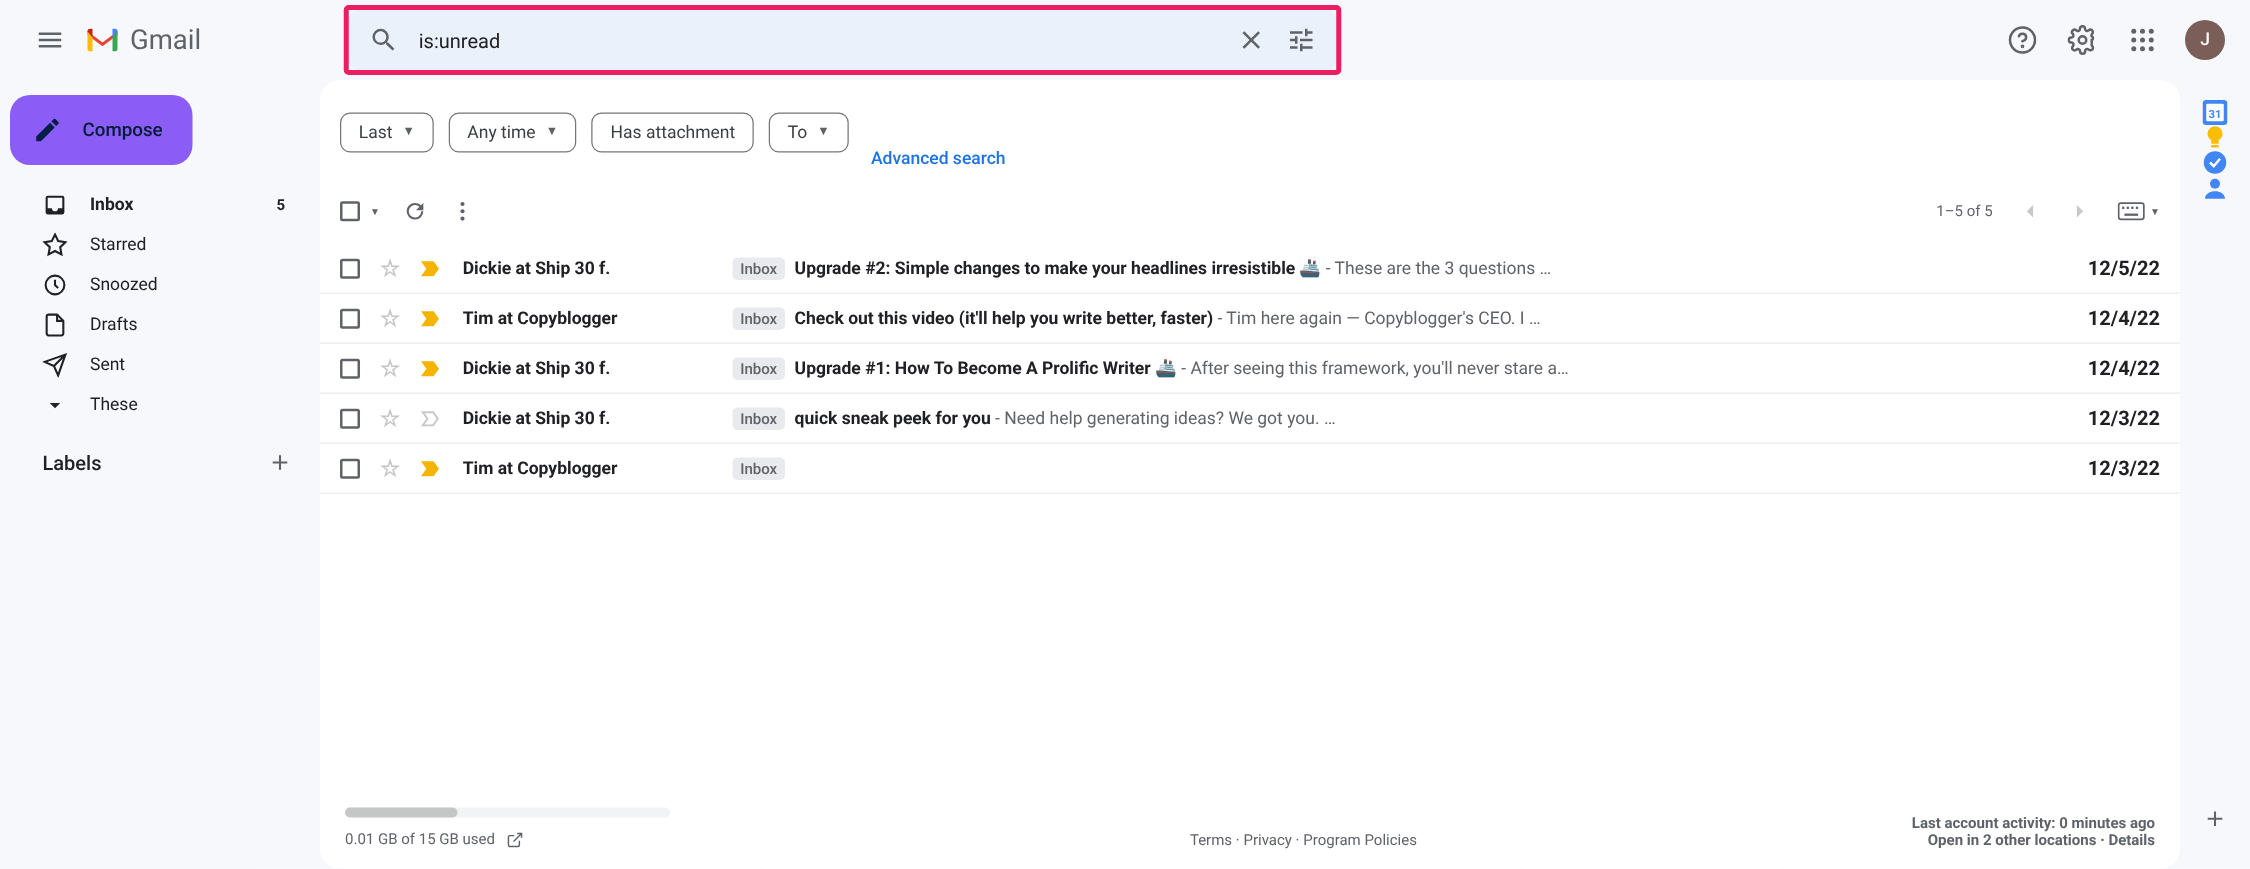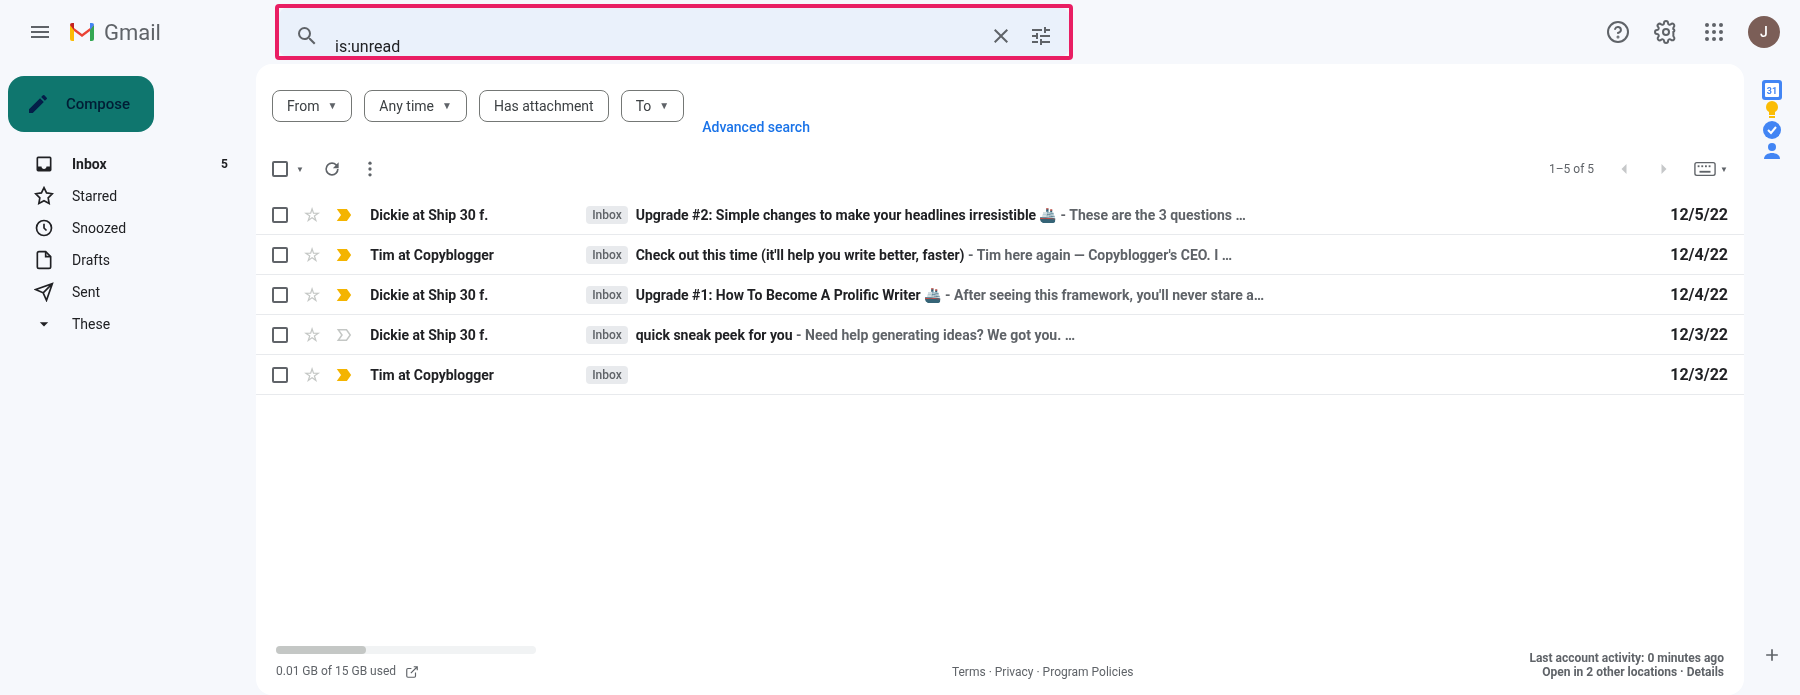--- a/index.html
+++ b/index.html
@@ -7,31 +7,31 @@
 .app { display: flex; flex-direction: column; height: 695px; width: 1800px; }
 
 
 .header { display: flex; align-items: center; height: 64px; padding: 8px; gap: 23px; }
 .header-left { display: flex; align-items: center; min-width: 248px; padding-left: 8px; }
 .menu-btn { width: 48px; height: 48px; border-radius: 50%; display: flex; align-items: center; justify-content: center; cursor: pointer; }
 .logo { display: flex; align-items: center; gap: 8px; margin-left: 4px; }
 .logo-text { font-size: 22px; color: #5f6368; font-weight: 400; }
 .search-wrap { flex: 1; max-width: 790px; position: relative; }
 .search-highlight { position: absolute; inset: -4px; border: 4px solid #e91e63; border-radius: 4px; pointer-events: none; }
-.search-bar { display: flex; align-items: flex-end; background: #eaf1fb; border-radius: 8px; height: 48px; padding: 0 8px; }
+.search-bar { display: flex; align-items: center; background: #eaf1fb; border-radius: 8px; height: 48px; padding: 0 8px; }
 .search-icon-btn { width: 40px; height: 40px; display: flex; align-items: center; justify-content: center; border-radius: 50%; cursor: pointer; }
 .search-input { flex: 1; border: none; background: transparent; font-size: 16px; outline: none; padding: 0 8px; color: #202124; }
 .header-right { display: flex; align-items: center; gap: 8px; margin-left: auto; padding-right: 12px; }
 .hdr-icon-btn { width: 40px; height: 40px; display: flex; align-items: center; justify-content: center; border-radius: 50%; cursor: pointer; color: #5f6368; }
 .avatar { width: 32px; height: 32px; border-radius: 50%; background: #7b5e57; color: #fff; display: flex; align-items: center; justify-content: center; font-weight: 500; margin-left: 6px; }
 
 
 .body { display: flex; flex: 1; min-height: 0; }
 .sidebar { width: 256px; padding: 8px 0 0 8px; display: flex; flex-direction: column; }
-.compose-btn { display: flex; align-items: center; gap: 16px; background: #0f766e; border-radius: 16px; height: 56px; padding: 0 24px 0 18px; width: fit-content; margin: 4px 0 16px 0; cursor: pointer; box-shadow: none; font-size: 15px; color: #001d35; font-weight: 500; }
+.compose-btn { display: flex; align-items: center; gap: 16px; background: #8b5cf6; border-radius: 16px; height: 56px; padding: 0 24px 0 18px; width: fit-content; margin: 4px 0 16px 0; cursor: pointer; box-shadow: none; font-size: 15px; color: #001d35; font-weight: 500; }
 .nav-item { display: flex; align-items: center; height: 32px; border-radius: 0 16px 16px 0; padding: 0 12px 0 26px; cursor: pointer; margin-right: 16px; gap: 18px; color: #202124; }
 .nav-item.active { font-weight: 700; background: transparent; }
 .nav-item .count { margin-left: auto; font-size: 12px; font-weight: 700; }
 .labels-header { display: flex; align-items: center; padding: 20px 22px 0 26px; font-weight: 500; font-size: 16px; color: #202124; }
 .labels-header .add { margin-left: auto; cursor: pointer; color: #5f6368; }
 
 
 .main { flex: 1; display: flex; flex-direction: column; background: #fff; border-radius: 16px; margin: 0 0 0 0; overflow: hidden; min-width: 0; }
 .chips { display: flex; align-items: center; gap: 12px; padding: 12px 16px; }
 .chip { display: flex; align-items: center; gap: 8px; border: 1px solid #747775; border-radius: 8px; height: 32px; padding: 0 14px; font-size: 14px; cursor: pointer; color: #3c4043; background: #fff; }
@@ -50,21 +50,21 @@
 .msg-list { flex: 1; overflow-y: auto; }
 .msg-row { display: flex; align-items: center; height: 40px; border-bottom: 1px solid #e8eaed; padding: 0 16px; gap: 16px; cursor: pointer; font-size: 14px; }
 .msg-row.unread { font-weight: 700; }
 .row-check { flex: 0 0 auto; }
 .star { color: #c4c7c5; cursor: pointer; font-size: 18px; }
 .important { cursor: pointer; }
 .sender { width: 200px; white-space: nowrap; overflow: hidden; text-overflow: ellipsis; }
 .content { flex: 1; display: flex; align-items: center; gap: 8px; min-width: 0; }
 .inbox-tag { background: #e8eaed; color: #5f6368; font-size: 12px; font-weight: 500; border-radius: 4px; padding: 2px 6px; }
 .subject-line { white-space: nowrap; overflow: hidden; text-overflow: ellipsis; flex: 1; min-width: 0; }
-.snippet { font-weight: 700; color: #5f6368; }
+.snippet { font-weight: 400; color: #5f6368; }
 .date { width: 70px; text-align: right; font-size: 16px; }
 
 .footer { display: flex; align-items: flex-end; padding: 10px 20px 16px 20px; font-size: 12px; color: #5f6368; }
 .footer-left { width: 280px; }
 .scroll-track { height: 8px; background: #f1f3f4; border-radius: 4px; margin-bottom: 10px; width: 260px; position: relative; }
 .scroll-thumb { position: absolute; left: 0; top: 0; height: 8px; width: 90px; background: #c4c7c5; border-radius: 4px; }
 .footer-center { flex: 1; text-align: center; }
 .footer-center a, .footer-right a { color: #5f6368; cursor: pointer; }
 .footer-right { text-align: right; font-weight: bold; }
 
@@ -192,26 +192,34 @@
           </svg>
         <span>Sent</span>
       </div>
       <div class="nav-item">
         <svg width="20" height="20" viewBox="0 0 24 24" fill="#202124">
             <path d="M7 10l5 5 5-5z"></path>
           </svg>
         <span>These</span>
       </div>
 
+      <div class="labels-header">
+        <span>Labels</span>
+        <span class="add">
+          <svg width="20" height="20" viewBox="0 0 24 24" fill="#5f6368">
+              <path d="M19 13h-6v6h-2v-6H5v-2h6V5h2v6h6v2z"></path>
+            </svg>
+        </span>
+      </div>
     </div>
 
     <div class="main">
       <div class="chips">
         <div class="chip">
-            <span>From</span>
+            <span>Last</span>
             <span class="caret">▼</span>
           </div>
         <div class="chip">
             <span>Any time</span>
             <span class="caret">▼</span>
           </div>
         <div class="chip">
             <span>Has attachment</span>
           </div>
         <div class="chip">
@@ -284,21 +292,21 @@
     <div class="checkbox row-check"></div>
     <span class="star">☆</span>
     <span class="important">
       <svg width="18" height="18" viewBox="0 0 24 24" fill="#f4b400" stroke="#f4b400" stroke-width="2">
                 <path d="M3 5h11l5 7-5 7H3l5-7-5-7z"></path>
               </svg>
     </span>
     <div class="sender">Tim at Copyblogger</div>
     <div class="content">
       <span class="inbox-tag">Inbox</span>
-      <span class="subject-line"><span>Check out this time (it'll help you write better, faster)</span><span class="snippet"> - Tim here again — Copyblogger's CEO. I …</span></span>
+      <span class="subject-line"><span>Check out this video (it'll help you write better, faster)</span><span class="snippet"> - Tim here again — Copyblogger's CEO. I …</span></span>
     </div>
     <div class="date">12/4/22</div>
   </div>
           <div class="msg-row unread">
     <div class="checkbox row-check"></div>
     <span class="star">☆</span>
     <span class="important">
       <svg width="18" height="18" viewBox="0 0 24 24" fill="#f4b400" stroke="#f4b400" stroke-width="2">
                 <path d="M3 5h11l5 7-5 7H3l5-7-5-7z"></path>
               </svg>

